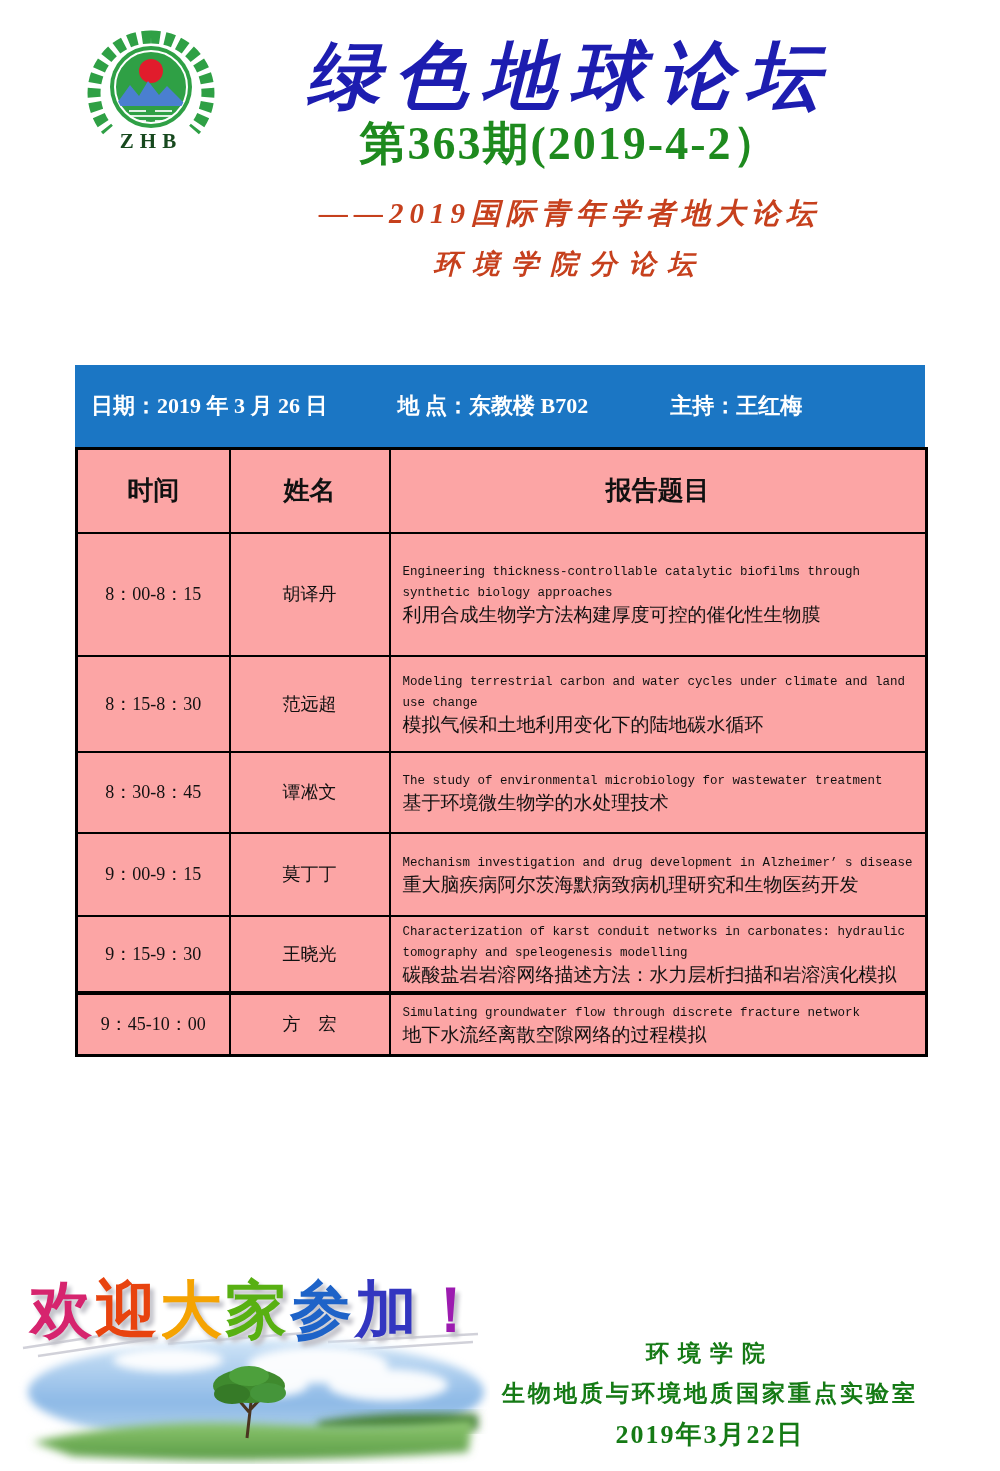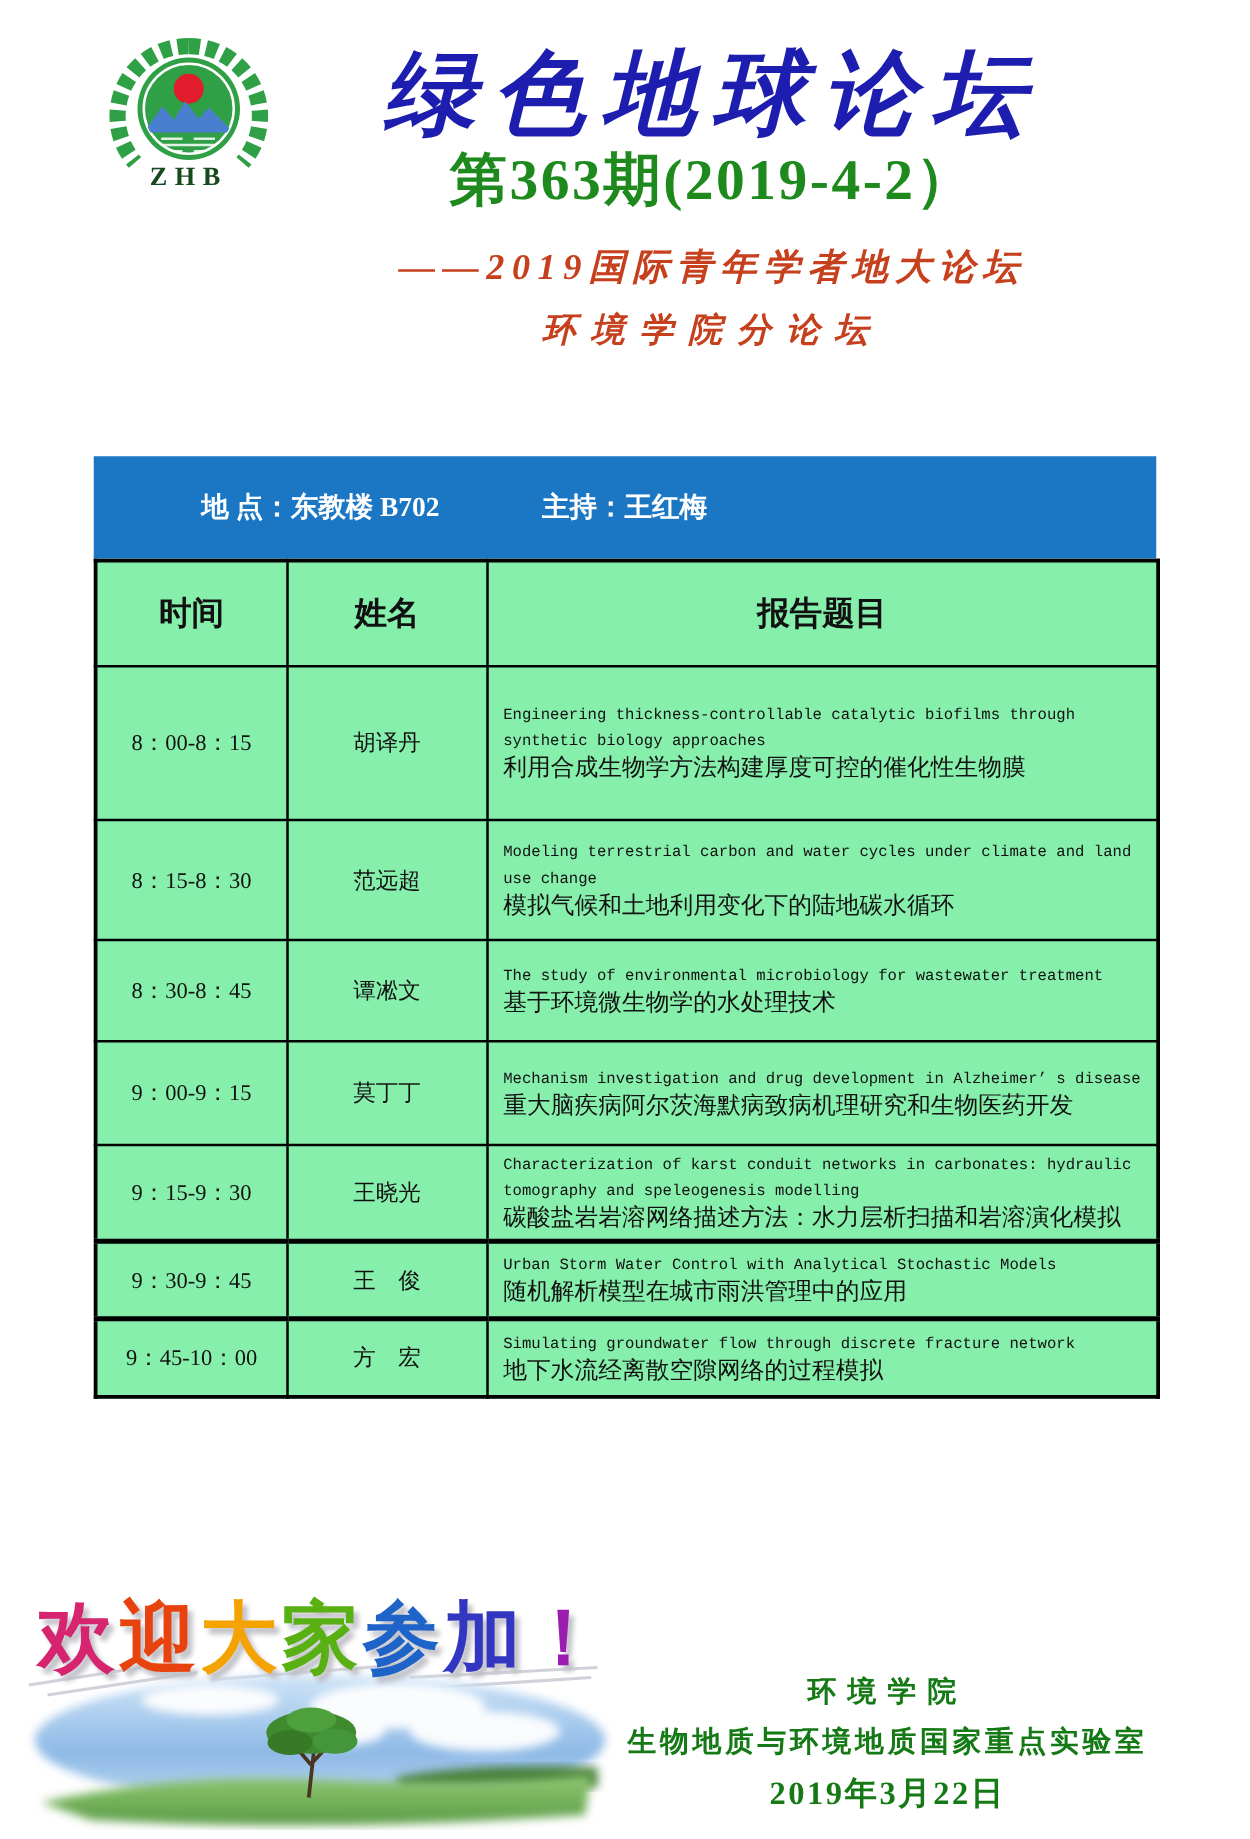--- a/index.html
+++ b/index.html
@@ -22,21 +22,21 @@
   .info-bar{position:absolute;left:75px;top:365px;width:850px;height:82px;
             background:#1b76c4;color:#ffffff;display:flex;align-items:center;
             font-size:22px;font-weight:bold;box-sizing:border-box;padding-left:16px;}
   .info-item{white-space:nowrap;}
   .info-venue{margin-left:70px;}
   .info-host{margin-left:82px;}
 
   
   table.sched{position:absolute;left:75px;top:447px;width:850px;
               border-collapse:collapse;table-layout:fixed;
-              border:3px solid #000;background:#86efac;}
+              border:3px solid #000;background:#fca5a5;}
   table.sched th, table.sched td{border:2px solid #000;box-sizing:border-box;}
   col.c-time{width:153px;} col.c-name{width:160px;} col.c-title{width:537px;}
   th{font-size:26px;font-weight:bold;color:#111;height:84px;}
   td.cell-time,td.cell-name{text-align:center;vertical-align:middle;
       font-size:18px;color:#111;white-space:nowrap;}
   td.cell-title{vertical-align:middle;padding:5px 8px 5px 12px;}
   .t-en{font-family:"Liberation Mono", monospace;font-size:12.5px;color:#111;
         line-height:21px;}
   .t-zh{font-size:19px;color:#111;line-height:22px;font-family:"Liberation Serif",serif;}
   tr.h1 td{height:123px;} tr.h2 td{height:96px;} tr.h3 td{height:81px;}
@@ -88,20 +88,21 @@
 </div>
 
 <div class="title-block">
   <div class="main-title">绿色地球论坛</div>
   <div class="issue-line">第363期(2019-4-2）</div>
   <div class="sub1">——2019国际青年学者地大论坛</div>
   <div class="sub2">环境学院分论坛</div>
 </div>
 
 <div class="info-bar">
+  <span class="info-item">日期：2019 年 3 月 26 日</span>
   <span class="info-item info-venue">地 点：东教楼 B702</span>
   <span class="info-item info-host">主持：王红梅</span>
 </div>
 
 <table class="sched">
   <colgroup>
       <col class="c-time">
       <col class="c-name">
       <col class="c-title">
     </colgroup>
@@ -144,28 +145,20 @@
         <div class="t-en">Mechanism investigation and drug development in Alzheimer’ s disease</div>
         <div class="t-zh">重大脑疾病阿尔茨海默病致病机理研究和生物医药开发</div>
       </td>
     </tr>
     <tr class="h6">
       <td class="cell-time">9：15-9：30</td>
       <td class="cell-name">王晓光</td>
       <td class="cell-title">
         <div class="t-en">Characterization of karst conduit networks in carbonates: hydraulic tomography and speleogenesis modelling</div>
         <div class="t-zh">碳酸盐岩岩溶网络描述方法：水力层析扫描和岩溶演化模拟</div>
-      </td>
-    </tr>
-    <tr class="h7">
-      <td class="cell-time">9：30-9：45</td>
-      <td class="cell-name">王　俊</td>
-      <td class="cell-title">
-        <div class="t-en">Urban Storm Water Control with Analytical Stochastic Models</div>
-        <div class="t-zh">随机解析模型在城市雨洪管理中的应用</div>
       </td>
     </tr>
     <tr class="h8">
       <td class="cell-time">9：45-10：00</td>
       <td class="cell-name">方　宏</td>
       <td class="cell-title">
         <div class="t-en">Simulating groundwater flow through discrete fracture network</div>
         <div class="t-zh">地下水流经离散空隙网络的过程模拟</div>
       </td>
     </tr>

